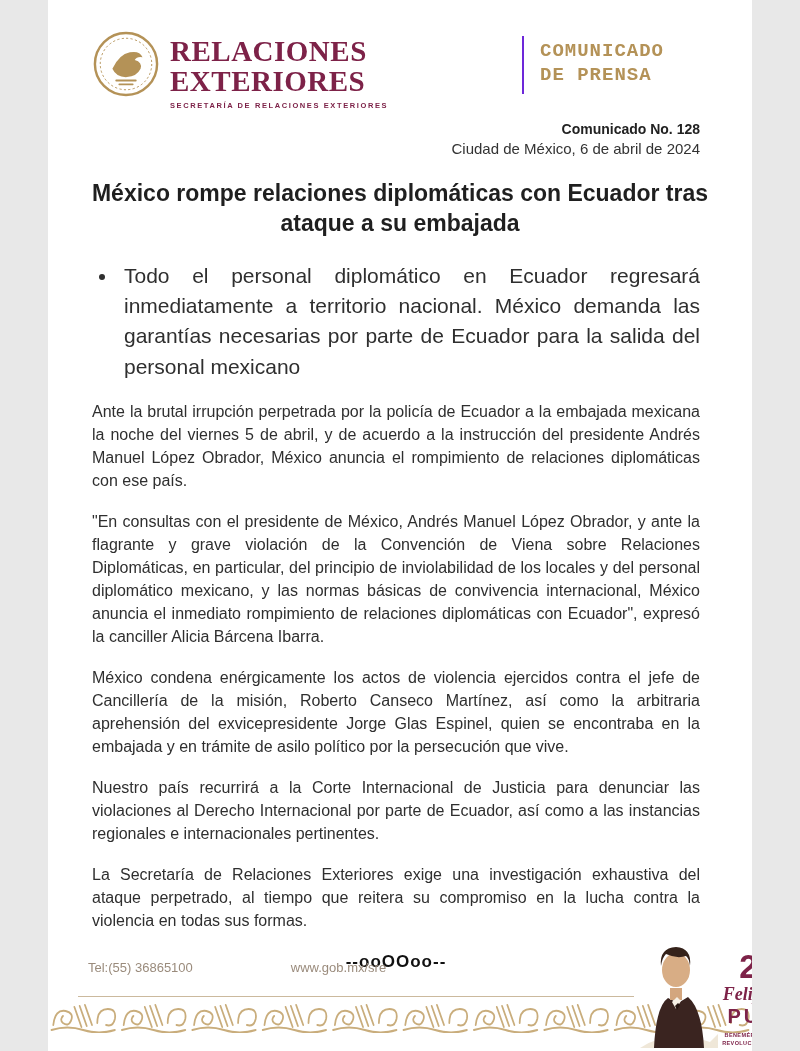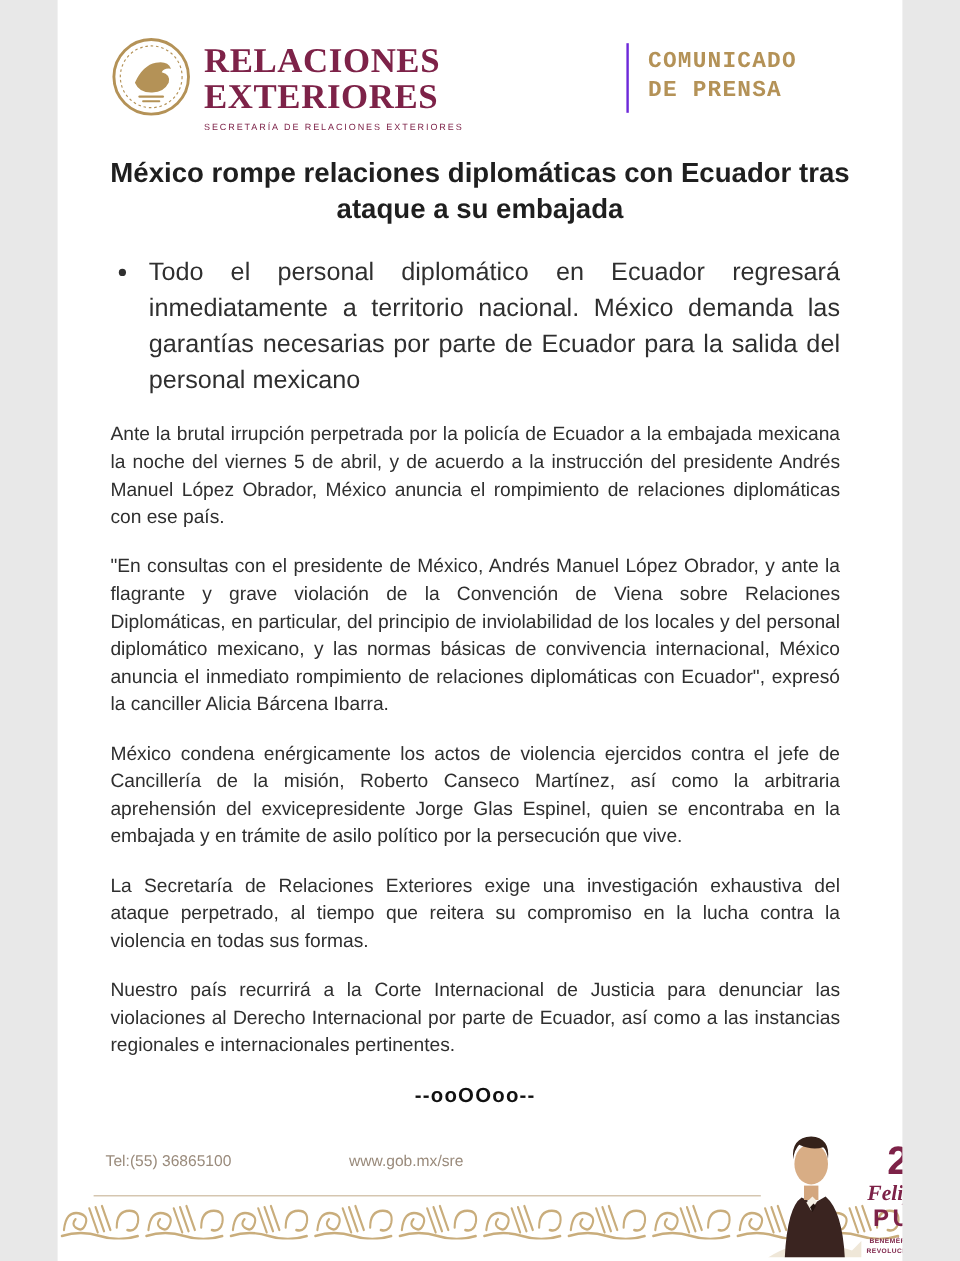--- a/index.html
+++ b/index.html
@@ -11,21 +11,21 @@
   }
   
   .header{display:flex;justify-content:space-between;align-items:flex-start;
     padding:28px 52px 0 44px;}
   .brand{display:flex;align-items:flex-start;}
   .seal{width:68px;height:68px;flex:0 0 auto;margin-top:2px;}
   .wordmark{margin-left:10px;margin-top:8px;}
   .wordmark-title{
     font-family:"Liberation Serif","DejaVu Serif",serif;
     font-weight:bold;font-size:29px;letter-spacing:.5px;color:#7d2248;line-height:1.05;}
-  .wordmark-sub{font-size:7.5px;letter-spacing:1.6px;color:#7d2248;font-weight:normal;margin-top:4px;}
+  .wordmark-sub{font-size:7.5px;letter-spacing:1.6px;color:#7d2248;font-weight:bold;margin-top:4px;}
   .badge{border-left:2px solid #6d28d9;padding:4px 0 6px 16px;margin-top:8px;min-width:160px;font-family:Liberation Mono, monospace;}
   .badge-line{font-size:19px;font-weight:bold;color:#b49257;letter-spacing:1px;line-height:1.25;}
   
   .meta{text-align:right;padding:10px 52px 0 44px;line-height:1.35;}
   .meta-no{font-weight:bold;font-size:14px;color:#222;}
   .meta-date{font-size:15px;color:#333;}
   
   .doc-title{
     margin:20px auto 0;max-width:660px;text-align:center;
     font-size:23px;font-weight:bold;color:#1f1f1f;line-height:1.3;}
@@ -73,32 +73,36 @@
         <div class="wordmark-title">RELACIONES EXTERIORES</div>
         <div class="wordmark-sub">SECRETARÍA DE RELACIONES EXTERIORES</div>
       </div>
     </div>
     <div class="badge">
       <div class="badge-line">COMUNICADO</div>
       <div class="badge-line">DE PRENSA</div>
     </div>
   </div>
 
+  <div class="meta">
+    <div class="meta-no">Comunicado No. 128</div>
+    <div class="meta-date">Ciudad de México, 6 de abril de 2024</div>
+  </div>
 
   <h1 class="doc-title">México rompe relaciones diplomáticas con Ecuador tras ataque a su embajada</h1>
 
   <div class="content">
     <ul class="bullets">
       <li>Todo el personal diplomático en Ecuador regresará inmediatamente a territorio nacional. México demanda las garantías necesarias por parte de Ecuador para la salida del personal mexicano</li>
     </ul>
     <p>Ante la brutal irrupción perpetrada por la policía de Ecuador a la embajada mexicana la noche del viernes 5 de abril, y de acuerdo a la instrucción del presidente Andrés Manuel López Obrador, México anuncia el rompimiento de relaciones diplomáticas con ese país.</p>
     <p>"En consultas con el presidente de México, Andrés Manuel López Obrador, y ante la flagrante y grave violación de la Convención de Viena sobre Relaciones Diplomáticas, en particular, del principio de inviolabilidad de los locales y del personal diplomático mexicano, y las normas básicas de convivencia internacional, México anuncia el inmediato rompimiento de relaciones diplomáticas con Ecuador", expresó la canciller Alicia Bárcena Ibarra.</p>
     <p>México condena enérgicamente los actos de violencia ejercidos contra el jefe de Cancillería de la misión, Roberto Canseco Martínez, así como la arbitraria aprehensión del exvicepresidente Jorge Glas Espinel, quien se encontraba en la embajada y en trámite de asilo político por la persecución que vive.</p>
+    <p>Nuestro país recurrirá a la Corte Internacional de Justicia para denunciar las violaciones al Derecho Internacional por parte de Ecuador, así como a las instancias regionales e internacionales pertinentes.</p>
     <p>La Secretaría de Relaciones Exteriores exige una investigación exhaustiva del ataque perpetrado, al tiempo que reitera su compromiso en la lucha contra la violencia en todas sus formas.</p>
-    <p>Nuestro país recurrirá a la Corte Internacional de Justicia para denunciar las violaciones al Derecho Internacional por parte de Ecuador, así como a las instancias regionales e internacionales pertinentes.</p>
     <div class="separator">--ooOOoo--</div>
   </div>
 
   <div class="addr">
     <div class="addr-row2">
       <span>Tel:(55) 36865100</span>
       <span>www.gob.mx/sre</span>
     </div>
   </div>
   <div class="footer-rule"></div>

